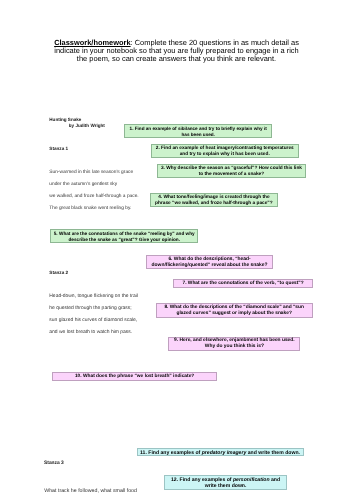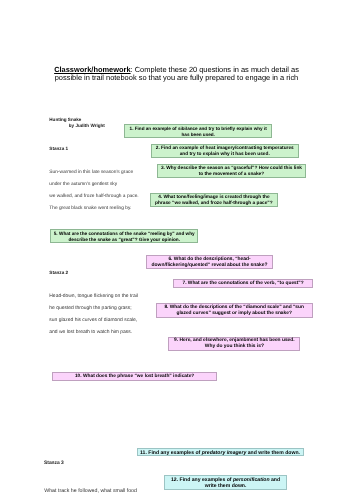--- a/index.html
+++ b/index.html
@@ -8,21 +8,21 @@
     width:353px;height:500px;background:#ffffff;overflow:hidden;position:relative;
     font-family:"Liberation Sans", sans-serif;color:#000;
     -webkit-font-smoothing:antialiased;
     text-rendering:geometricPrecision;
   }
   *{-webkit-font-smoothing:antialiased;}
   .page{position:absolute;left:0;top:0;width:353px;height:500px;background:#fff;}
 
   
   #intro{
-    position:absolute;left:20px;top:66px;width:313px;
+    position:absolute;left:20px;top:39px;width:313px;
     text-align:center;color:#000;
   }
   #intro .iline{font-size:7.45px;line-height:8.0px;white-space:nowrap;}
   #intro b{font-weight:bold;text-decoration:underline;}
 
   
   .poemtitle{position:absolute;font-size:4.58px;line-height:5.6px;font-weight:bold;color:#222;white-space:nowrap;}
   .poemline{position:absolute;font-size:4.82px;line-height:5.6px;color:#333;white-space:nowrap;}
   .stanza{position:absolute;font-size:4.65px;line-height:5.6px;font-weight:bold;color:#222;white-space:nowrap;}
 
@@ -44,21 +44,22 @@
   .c{background:#ccf5f5;border-color:#9cc4c4;}
   .qbox i{font-style:italic;}
 </style>
 </head>
 <body>
 
 <div class="page">
 
   <div id="intro">
     <div class="iline"><b>Classwork/homework</b><span>: Complete these 20 questions in as much detail as</span></div>
-    <div class="iline">possible in trail notebook so that you are fully prepared to engage in a rich</div>
+    <div class="iline">indicate in your notebook so that you are fully prepared to engage in a rich</div>
+    <div class="iline">the poem, so can create answers that you think are relevant.</div>
   </div>
 
   <div class="poemtitle" style="left:49.3px;top:117.3px;">Hunting Snake</div>
   <div class="poemtitle" style="left:68.8px;top:122.8px;">by Judith Wright</div>
 
   <div class="stanza" style="left:49.3px;top:146.4px;">Stanza 1</div>
   <div class="poemline" style="left:49.3px;top:170.1px;">Sun-warmed in this late season's grace</div>
   <div class="poemline" style="left:49.3px;top:182.1px;">under the autumn's gentlest sky</div>
   <div class="poemline" style="left:49.3px;top:194.1px;">we walked, and froze half-through a pace.</div>
   <div class="poemline" style="left:49.3px;top:206.1px;">The great black snake went reeling by.</div>

